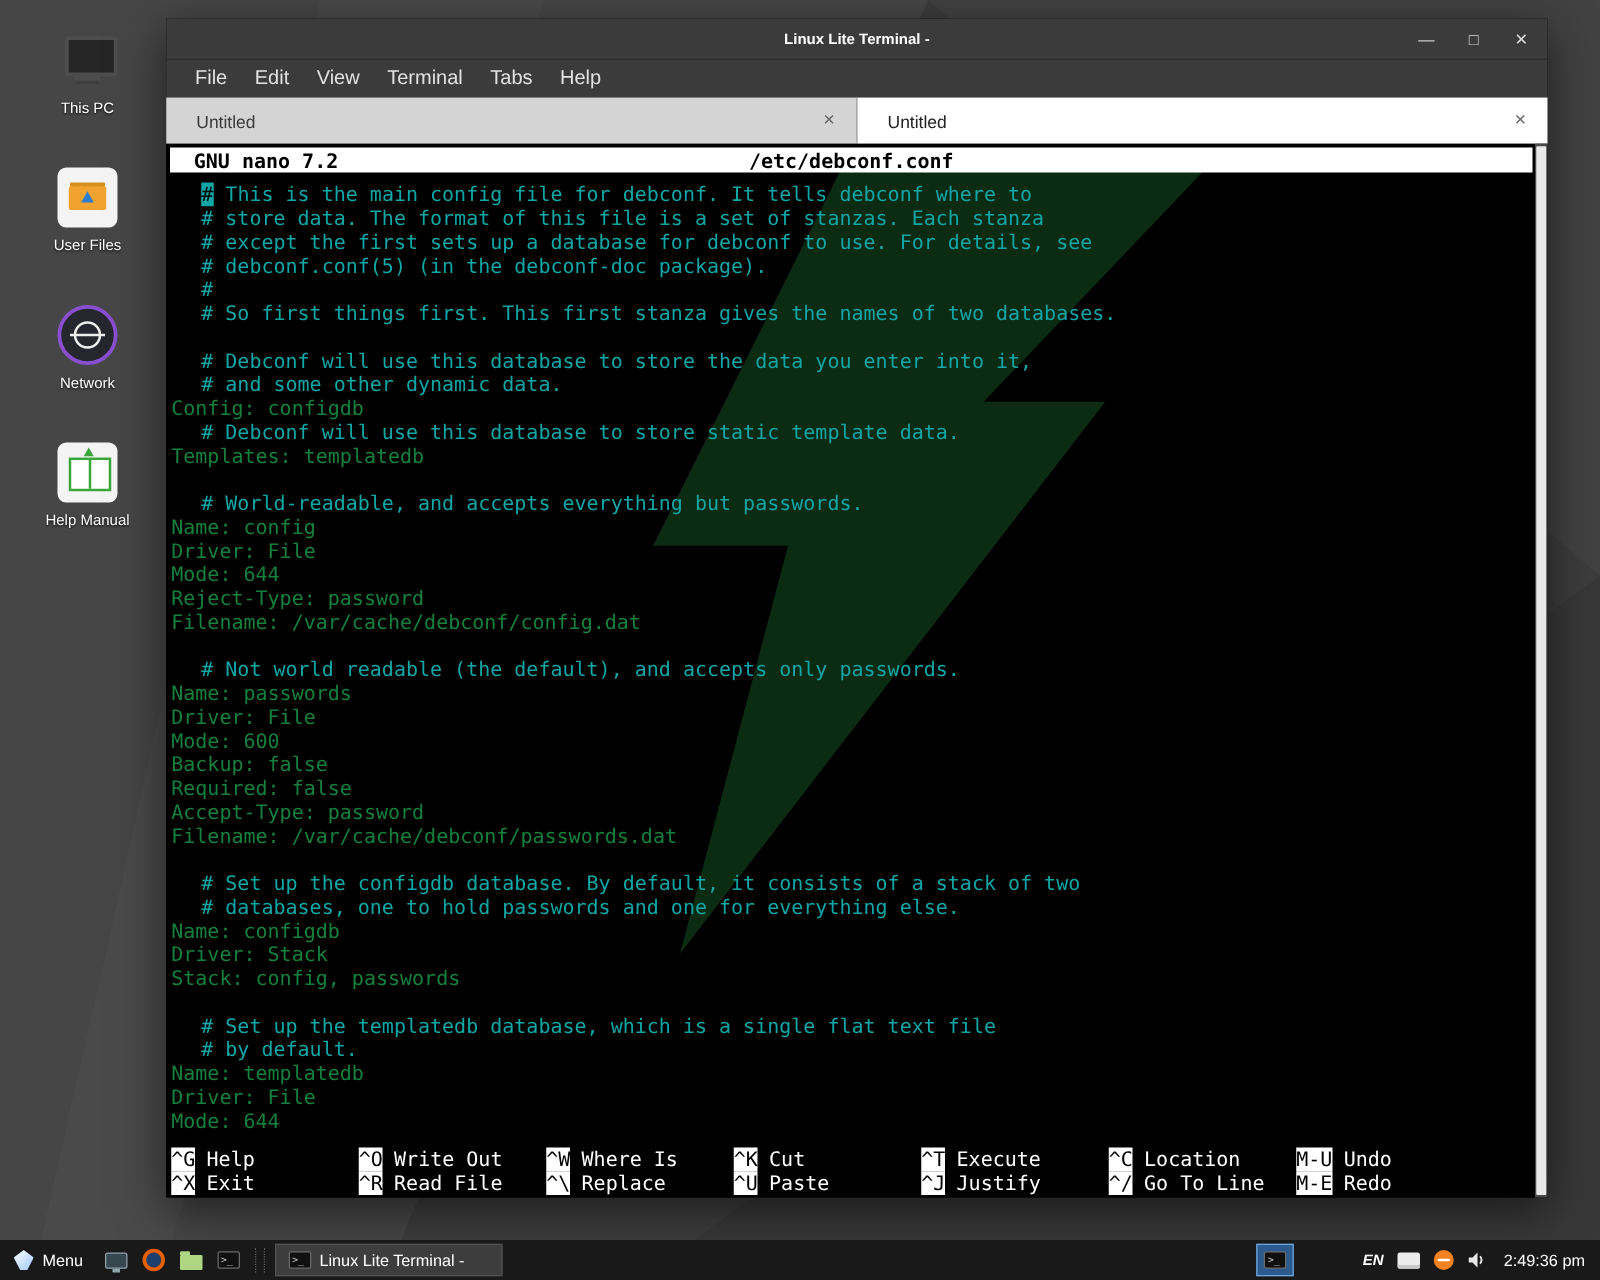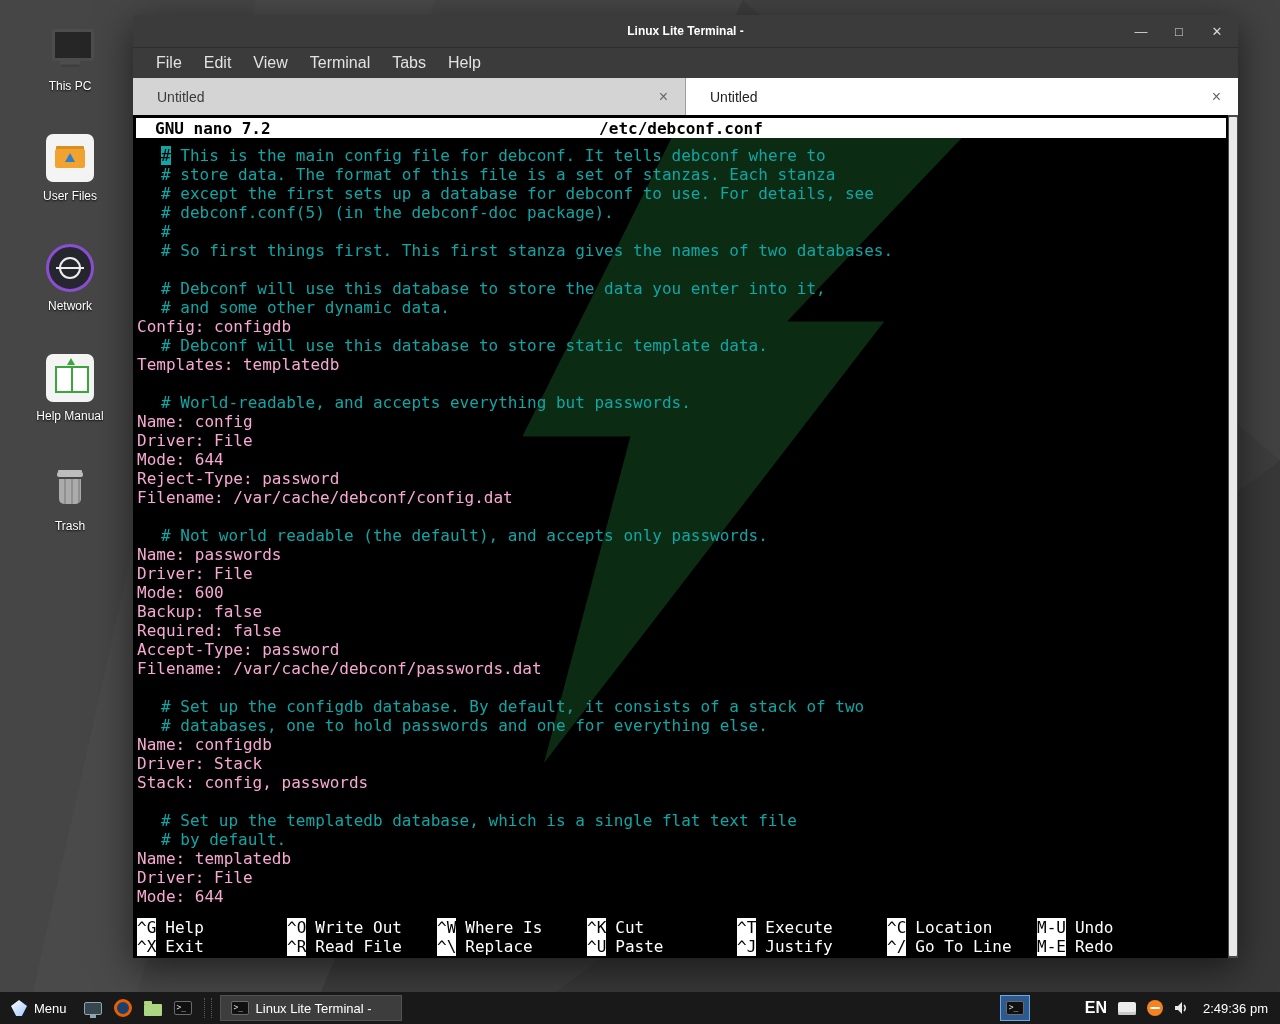--- a/index.html
+++ b/index.html
@@ -66,21 +66,21 @@
       clip-path:polygon(40% 0,95% 0,60% 31%,78% 31%,15% 100%,31% 49%,11% 49%); }
   .term-inner { position:absolute; inset:0; z-index:1; }
 
   .nano-header { position:relative; margin:3px 12px 0 3px; height:20px; background:#fff; color:#000; font-weight:bold; display:flex; align-items:center; }
   .nano-version { margin-left:19px; position:relative; z-index:1; }
   .nano-filename { position:absolute; left:0; right:0; text-align:center; }
 
   .nano-lines { margin-top:8px; padding-left:4px; line-height:19px; white-space:pre; }
   .nano-line { height:19px; }
   .nano-line.comment { color:#10a6a6;padding-left:24px; }
-  .nano-line.plain { color:#f9a8d4; }
+  .nano-line.plain { color:#15803d; }
   .cursor { background:#10a6a6; color:#000; }
 
   .nano-shortcuts { position:absolute; left:4px; right:12px; bottom:2px; line-height:19px; }
   .shortcut-row { display:flex; height:19px; }
   .shortcut { width:150px; flex:0 0 auto; display:flex; }
   .shortcut .key { background:#fff; color:#000; }
   .shortcut .slabel { color:#fff; margin-left:9px; white-space:nowrap; }
 
   .scrollbar { position:absolute; right:0; top:100px; bottom:0; width:10px; background:#4a4a4a; z-index:2; }
   .scroll-thumb { position:absolute; left:1px; right:1px; top:2px; bottom:2px; background:#e9e9e9; border-radius:1px; }
@@ -103,21 +103,21 @@
 
   .tb-handle { width:8px; height:20px; border-left:1px dotted #5a5a5a; border-right:1px dotted #5a5a5a; margin:0 5px; }
 
   .task-button { display:flex; align-items:center; gap:7px; background:#3d3d3d; border:1px solid #525252; height:26px; padding:0 10px; min-width:182px; cursor:default; }
   .task-label { color:#fff; font-size:13px; white-space:nowrap; }
 
   .tb-spacer { flex:1; }
 
   .tray { display:flex; align-items:center; gap:11px; padding-right:6px; }
   .tray-active-box { width:30px; height:26px; background:#2d5a8e; border:1px solid #6fa8dc; display:flex; align-items:center; justify-content:center; margin-right:44px; }
-  .lang-label { color:#fff; font-size:16px; font-weight:bold; }
+  .lang-label { color:#fff; font-size:12px; font-weight:bold;font-style:italic; }
   .kbd-icon { width:18px; height:13px; background:#ececec; border-radius:2px; box-shadow:inset 0 -3px 0 #c9c9c9; }
   .updates-icon { width:16px; height:16px; border-radius:50%; background:#f58220; position:relative; }
   .updates-icon::before { content:""; position:absolute; left:3px; top:7px; width:10px; height:2px; background:#fff; border-radius:1px; }
   .clock { color:#fff; font-size:13px; margin-left:2px; white-space:nowrap; }
 </style>
 </head>
 <body>
 
 <div class="bg-facet facet-1"></div>
 <div class="bg-facet facet-2"></div>
@@ -133,24 +133,20 @@
       <div class="icon-art userfiles-icon"></div>
       <div class="desk-label">User Files</div>
     </div>
     <div class="desk-icon">
       <div class="icon-art network-icon"></div>
       <div class="desk-label">Network</div>
     </div>
     <div class="desk-icon">
       <div class="icon-art helpmanual-icon"></div>
       <div class="desk-label">Help Manual</div>
-    </div>
-    <div class="desk-icon">
-      <div class="icon-art trash-icon"></div>
-      <div class="desk-label">Trash</div>
     </div>
   </div>
 
 <div class="window">
   <div class="titlebar">
     <span class="title-text">Linux Lite Terminal -</span>
     <div class="win-buttons">
       <span class="win-btn">—</span>
       <span class="win-btn">□</span>
       <span class="win-btn">✕</span>

